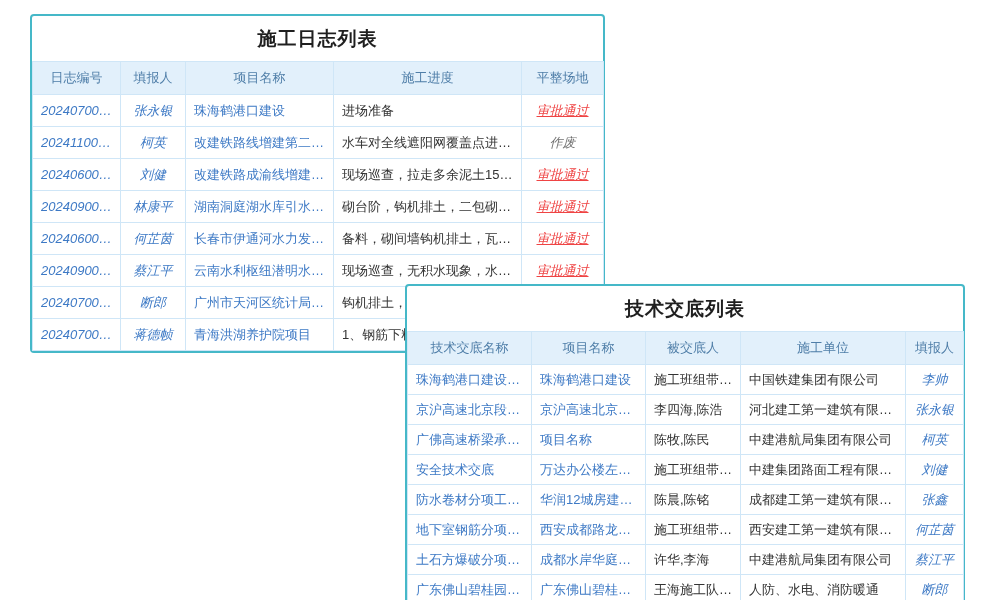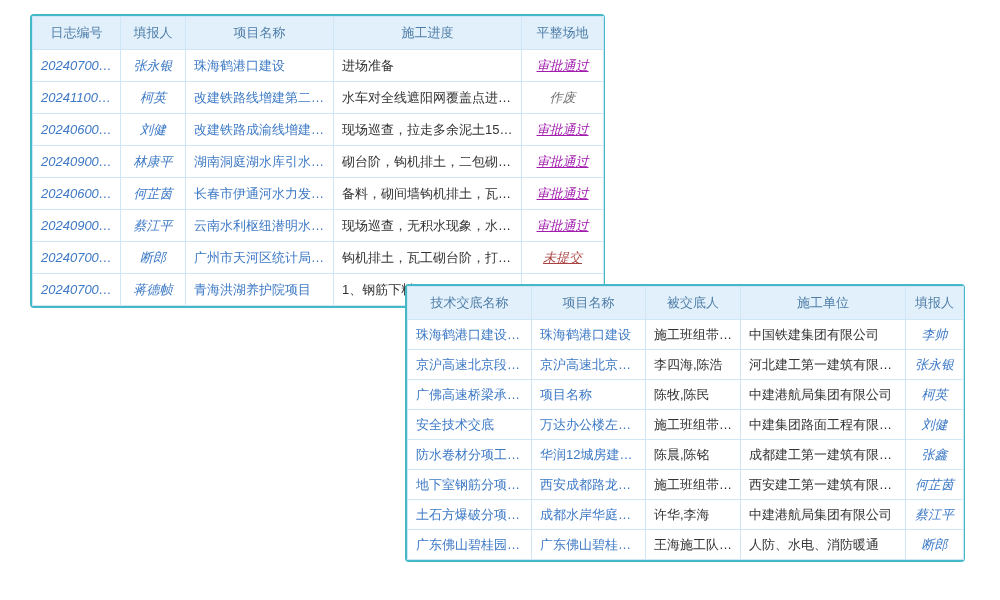--- a/index.html
+++ b/index.html
@@ -38,32 +38,33 @@
     background:#e2f0fb;
     color:#4f7ea8;
     font-weight:normal;
     height:33px;
   }
   .t1 td { height:32px; color:#333333; }
   .t2 td { height:30px; color:#333333; }
   td.center { text-align:center;font-style:italic; }
   td.link { color:#3d79c5; }
   td.status { font-size:13px; }
-  td.st-approved { color:#a21caf; text-decoration:underline;margin-top:46px; }
+  td.st-approved { color:#ef4444; text-decoration:underline;margin-top:46px; }
   td.st-void { color:#737373; }
   td.st-unsubmitted { color:#a94442; text-decoration:underline; }
   
   .c1-1{width:88px;} .c1-2{width:65px;} .c1-3{width:148px;} .c1-4{width:188px;} .c1-5{width:82px;}
   
   .c2-1{width:124px;} .c2-2{width:114px;} .c2-3{width:95px;} .c2-4{width:165px;} .c2-5{width:58px;}
 </style>
 </head>
 <body>
 
 <div class="panel" id="panel-log">
+  <div class="panel-title">施工日志列表</div>
   <table class="t1">
     <colgroup>
         <col class="c1-1">
         <col class="c1-2">
         <col class="c1-3">
         <col class="c1-4">
         <col class="c1-5">
       </colgroup>
     <thead>
       <tr>
@@ -129,20 +130,21 @@
           <td class="center link">蒋德帧</td>
           <td class="link">青海洪湖养护院项目</td>
           <td class="">1、钢筋下料...</td>
           <td class="center status"></td>
         </tr>
       </tbody>
   </table>
 </div>
 
 <div class="panel" id="panel-disc">
+  <div class="panel-title">技术交底列表</div>
   <table class="t2">
     <colgroup>
         <col class="c2-1">
         <col class="c2-2">
         <col class="c2-3">
         <col class="c2-4">
         <col class="c2-5">
       </colgroup>
     <thead>
       <tr>

